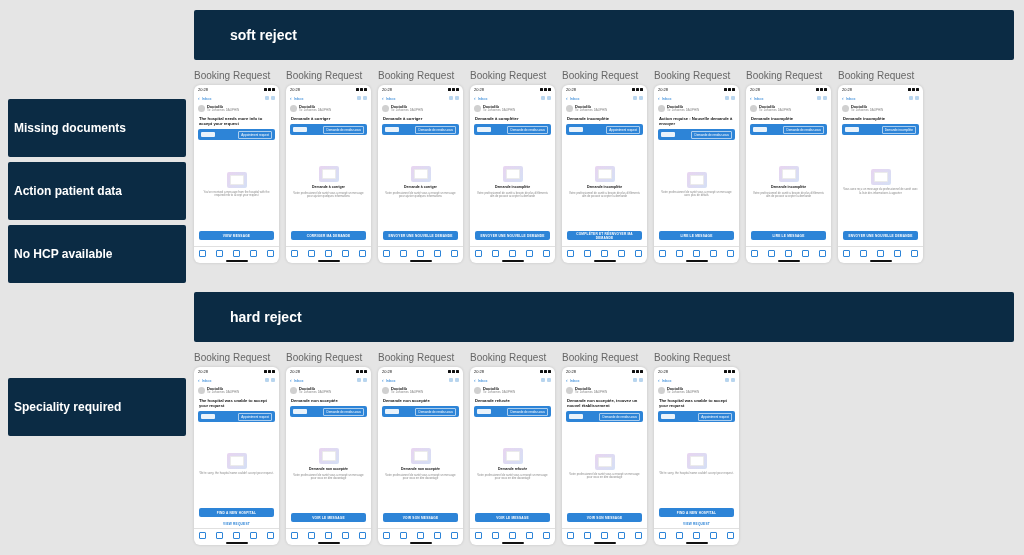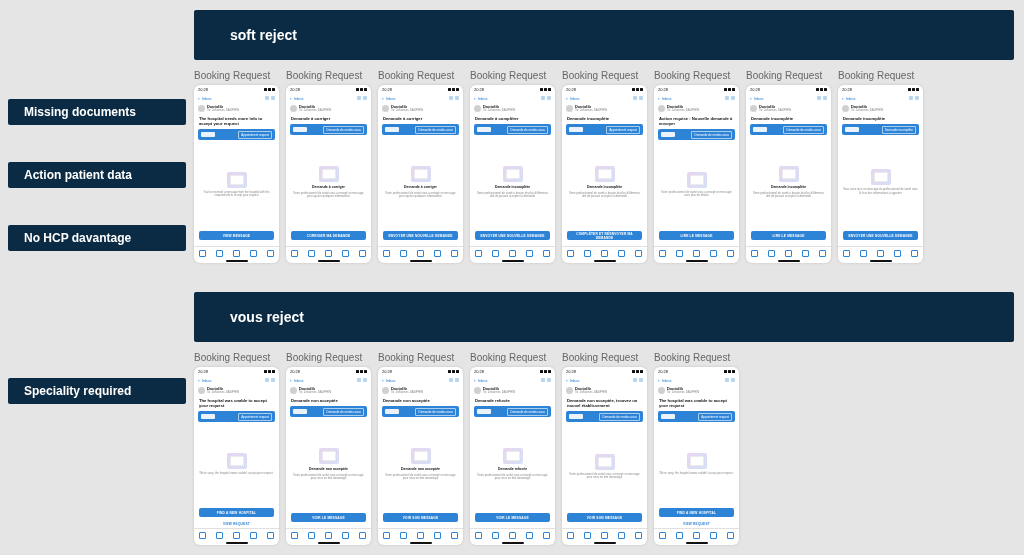--- a/index.html
+++ b/index.html
@@ -1,20 +1,20 @@
 <!DOCTYPE html>
 <html><head>
 <meta charset="utf-8">
 <style>
   html,body{margin:0;padding:0;background:#E5E5E5;font-family:-apple-system,Helvetica,Arial,sans-serif;}
   .canvas{width:1024px;height:555px;position:relative;overflow:hidden;}
 
   
-  .pill{position:absolute;left:8px;width:178px;height:26px;background:#0B2B44;color:#fff;
-        font-size:12px;font-weight:600;display:flex;align-items:center;padding-left:16px;
+  .pill{position:absolute;left:8px;width:178px;height:58px;background:#0B2B44;color:#fff;
+        font-size:12px;font-weight:600;display:flex;align-items:center;padding-left:6px;
         box-sizing:border-box;border-radius:2px;}
 
   
   .section-bar{position:absolute;left:194px;width:820px;height:50px;background:#0B2B44;
                color:#fff;font-size:14px;font-weight:600;display:flex;align-items:center;
                padding-left:36px;box-sizing:border-box;border-radius:2px;}
 
   
   .row{position:absolute;left:194px;width:820px;display:flex;gap:7px;}
 
@@ -68,31 +68,31 @@
 </style>
 </head>
 <body>
 
 <div class="canvas">
 
   <div class="section-bar" style="top:10px">
     <span>soft reject</span>
   </div>
   <div class="section-bar" style="top:292px">
-    <span>vous reject</span>
+    <span>hard reject</span>
   </div>
 
   <div class="pill" style="top:99px">
       <span>Missing documents</span>
     </div>
   <div class="pill" style="top:162px">
       <span>Action patient data</span>
     </div>
   <div class="pill" style="top:225px">
-      <span>No HCP davantage</span>
+      <span>No HCP available</span>
     </div>
   <div class="pill" style="top:378px">
       <span>Speciality required</span>
     </div>
 
   <div class="row" style="top:70px" id="row-soft">
       <div class="card">
         <div class="card-title">Booking Request</div>
         <div class="phone">
           <div class="statusbar">

